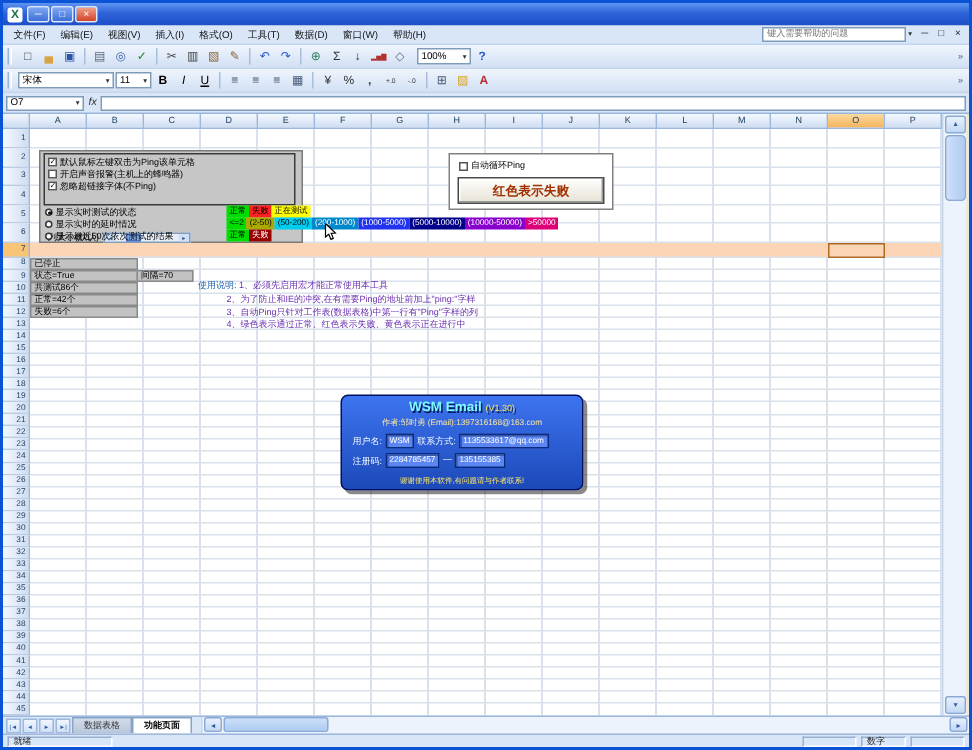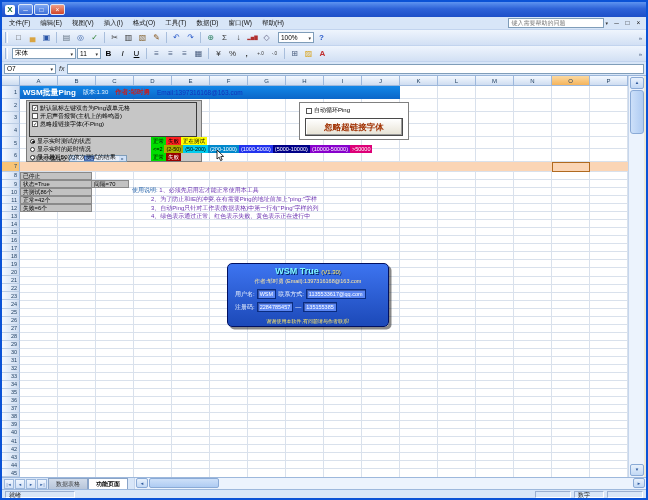--- a/index.html
+++ b/index.html
@@ -346,26 +346,20 @@
           <div class="gridrow" style="top: 327.2px; height: 8.04px;"></div>
           <div class="gridrow" style="top: 335.24px; height: 8.04px;"></div>
           <div class="gridrow" style="top: 343.28px; height: 8.04px;"></div>
           <div class="gridrow" style="top: 351.32px; height: 8.04px;"></div>
           <div class="gridrow" style="top: 359.36px; height: 8.04px;"></div>
           <div class="gridrow" style="top: 367.4px; height: 8.04px;"></div>
           <div class="gridrow" style="top: 375.44px; height: 8.04px;"></div>
           <div class="gridrow" style="top: 383.48px; height: 8.04px;"></div>
         </div>
 
-      <div id="banner">
-        <span class="banner-title">WSM批量Ping</span>
-        <span class="banner-ver">版本:1.30</span>
-        <span class="banner-author">作者:邹时勇</span>
-        <span class="banner-email">Email:1397316168@163.com</span>
-      </div>
 
       <div id="panel">
         <div class="cb-frame">
           <div id="cblist">
               <div class="cb-row">
                 <span class="cbbox">✓</span>
                 <span class="cb-label">默认鼠标左键双击为Ping该单元格</span>
               </div>
               <div class="cb-row">
                 <span class="cbbox"></span>
@@ -421,41 +415,41 @@
               <span class="legend-cell" style="background: rgb(153, 0, 0); color: rgb(255, 255, 255);">失败</span>
             </span>
           </div>
         </div>
 
       <div id="controls-frame">
         <div class="auto-row">
           <span class="cbbox"></span>
           <span class="auto-label">自动循环Ping</span>
         </div>
-        <div class="startbtn">忽略超链接字体</div>
+        <div class="startbtn">红色表示失败</div>
       </div>
 
       <div id="active-cell"></div>
 
       <div class="stat" id="stat-stop">已停止</div>
       <div class="stat" id="stat-state">状态=True</div>
       <div class="stat" id="stat-interval">间隔=70</div>
       <div class="stat" id="stat-tested">共测试86个</div>
       <div class="stat" id="stat-ok">正常=42个</div>
       <div class="stat" id="stat-fail">失败=6个</div>
 
       <div id="instr">
         <div class="instr-line"><span class="instr-prefix">使用说明:</span> <span>1、必须先启用宏才能正常使用本工具</span></div>
         <div class="instr-line ind">2、为了防止和IE的冲突,在有需要Ping的地址前加上"ping:"字样</div>
         <div class="instr-line ind">3、自动Ping只针对工作表(数据表格)中第一行有"Ping"字样的列</div>
         <div class="instr-line ind">4、绿色表示通过正常、红色表示失败、黄色表示正在进行中</div>
       </div>
 
       <div id="about">
-        <div class="about-title"><span>WSM True</span> <span class="about-ver">(V1.30)</span></div>
+        <div class="about-title"><span>WSM Email</span> <span class="about-ver">(V1.30)</span></div>
         <div class="about-author">作者:邹时勇 (Email):1397316168@163.com</div>
         <div class="about-row" id="about-row1">
           <span class="about-label">用户名:</span>
           <span class="about-field">WSM</span>
           <span class="about-label">联系方式:</span>
           <span class="about-field">1135533617@qq.com</span>
         </div>
         <div class="about-row" id="about-row2">
           <span class="about-label">注册码:</span>
           <span class="about-field">2284785457</span>

